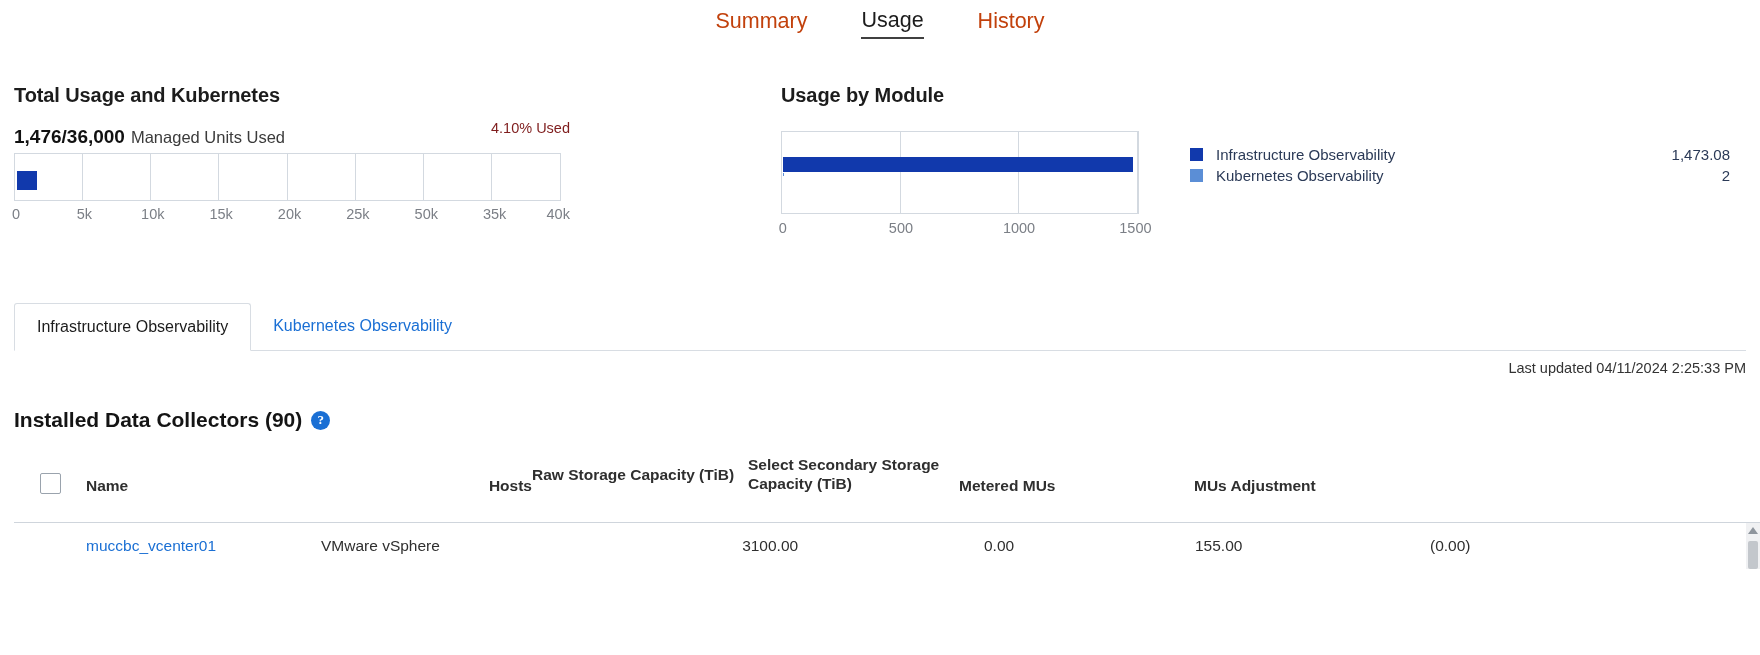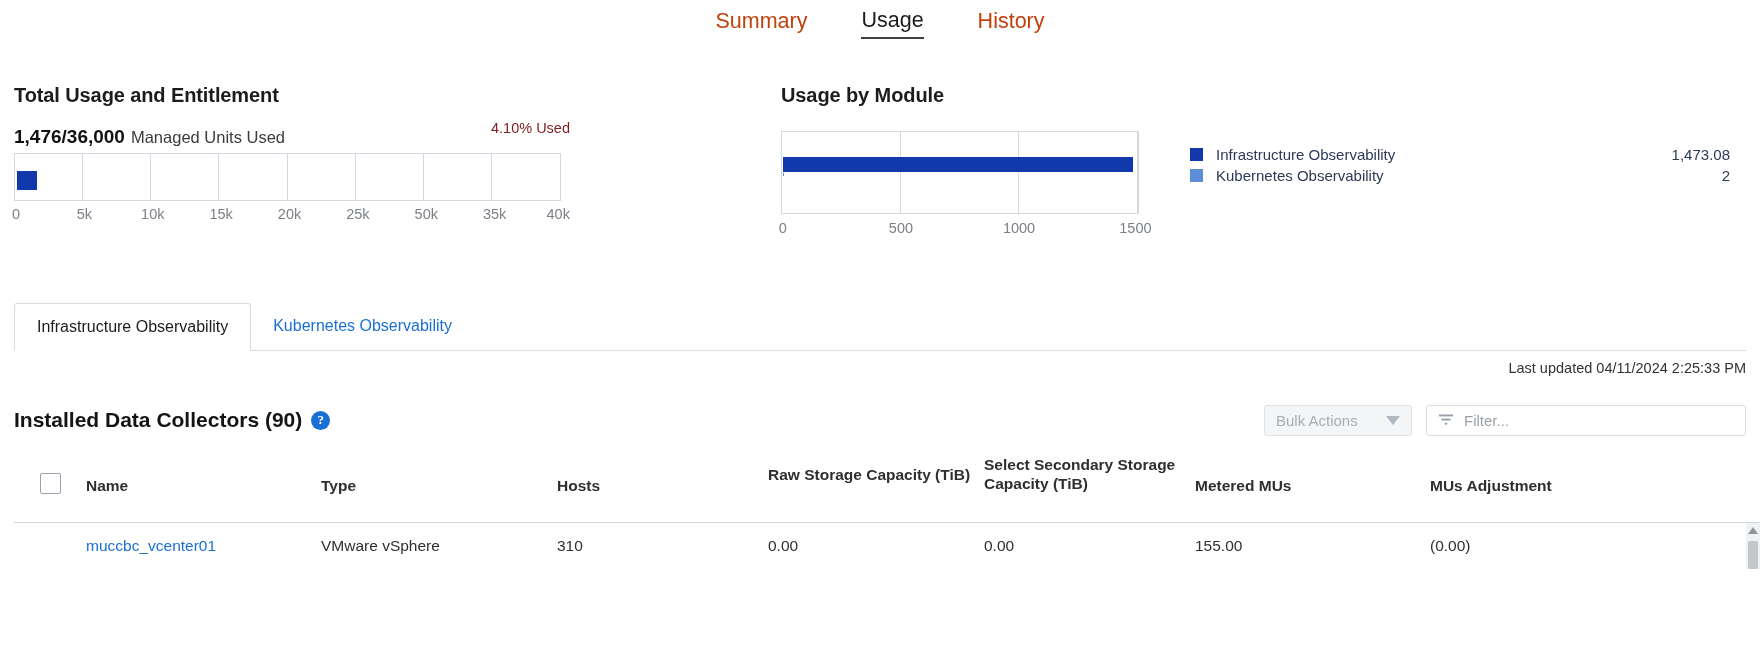--- a/index.html
+++ b/index.html
@@ -214,21 +214,21 @@
   }
   .tbl-body { position: relative; }
   .tbl-row { display: flex; align-items: center; height: 46px; }
   .td { font-size: 15.5px; color: #2f2f2f; }
   .td.link { color: #1a6fd4; cursor: pointer; }
 
   .c-check { width: 72px; display: flex; justify-content: center; padding-top: 18px;}
   .c-check-row { width: 72px; }
   .c-name  { width: 235px; }
   .c-type  { width: 236px; }
-  .c-hosts { width: 211px; }
+  .c-hosts { width: 211px; text-align: right; }
   .c-raw   { width: 216px; }
   .c-sec   { width: 211px; }
   .c-mus   { width: 235px; }
   .c-adj   { width: 230px; }
 
   .checkbox {
     width: 21px; height: 21px;
     border: 1px solid #9aa3ad; border-radius: 2px;
     background: #fff; cursor: pointer;
   }
@@ -255,21 +255,21 @@
 
 <div class="page">
 
   <div class="toptabs">
     <div class="toptab">Summary</div>
     <div class="toptab active">Usage</div>
     <div class="toptab">History</div>
   </div>
 
   <div class="left-block">
-    <div class="sec-title">Total Usage and Entitlement</div>
+    <div class="sec-title">Total Usage and Kubernetes</div>
     <div class="usage-line">
       <span class="usage-big">1,476/36,000</span>
       <span class="usage-sub">Managed Units Used</span>
       <span class="usage-pct">4.10% Used</span>
     </div>
 
     <div class="gauge">
       <div class="cell" style="left:0;width:12.5%"></div>
       <div class="cell" style="left:12.5%;width:12.5%"></div>
       <div class="cell" style="left:25%;width:12.5%"></div>
@@ -330,45 +330,28 @@
     <div class="subtab active">Infrastructure Observability</div>
     <div class="subtab">Kubernetes Observability</div>
   </div>
 
   <div class="last-updated">Last updated 04/11/2024 2:25:33 PM</div>
 
   <div class="coll-header">
     <span class="coll-title">Installed Data Collectors (90)</span>
     <span class="help-icon">?</span>
 
-    <div class="coll-actions">
-      <div class="bulk-btn">
-        <span>Bulk Actions</span>
-        <span class="caret"></span>
-      </div>
-      <div class="filter-box">
-        <span class="filter-ico">
-          <svg width="18" height="18" viewBox="0 0 18 18">
-            <rect x="2" y="3.5" width="14" height="1.9" fill="#9aa0a8"></rect>
-            <rect x="4.5" y="7.6" width="9" height="1.9" fill="#9aa0a8"></rect>
-            <rect x="7.8" y="11.7" width="2.5" height="1.9" fill="#9aa0a8"></rect>
-          </svg>
-        </span>
-        <span class="filter-text">Filter...</span>
-      </div>
-    </div>
   </div>
 
   <div class="tbl">
     <div class="tbl-head">
       <div class="c-check">
         <span class="checkbox"></span>
       </div>
       <div class="th c-name">Name</div>
-      <div class="th c-type">Type</div>
       <div class="th c-hosts">Hosts</div>
       <div class="th c-raw" style="padding-top:10px">Raw Storage Capacity (TiB)</div>
       <div class="th c-sec" style="padding-top:0">Select Secondary Storage Capacity (TiB)</div>
       <div class="th c-mus">Metered MUs</div>
       <div class="th c-adj">MUs Adjustment</div>
     </div>
 
     <div class="tbl-body">
       <div class="tbl-row">
         <div class="c-check-row"></div>

